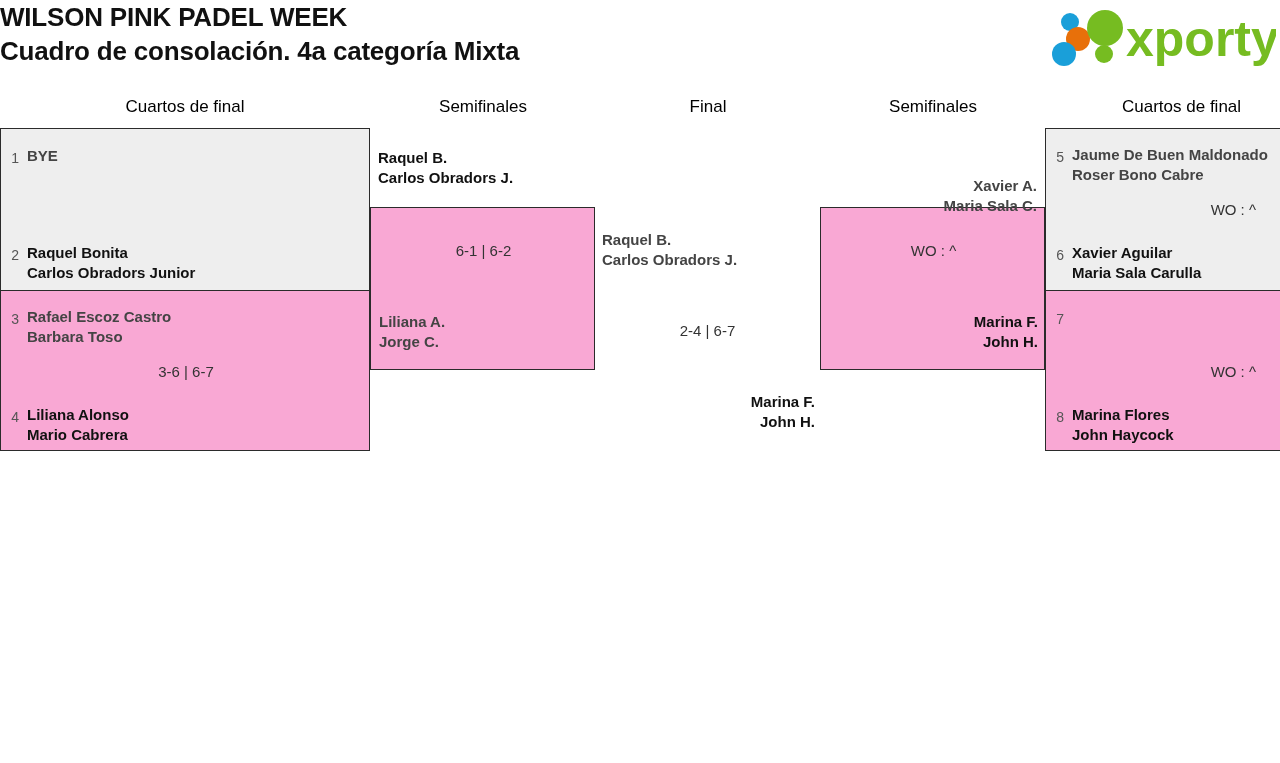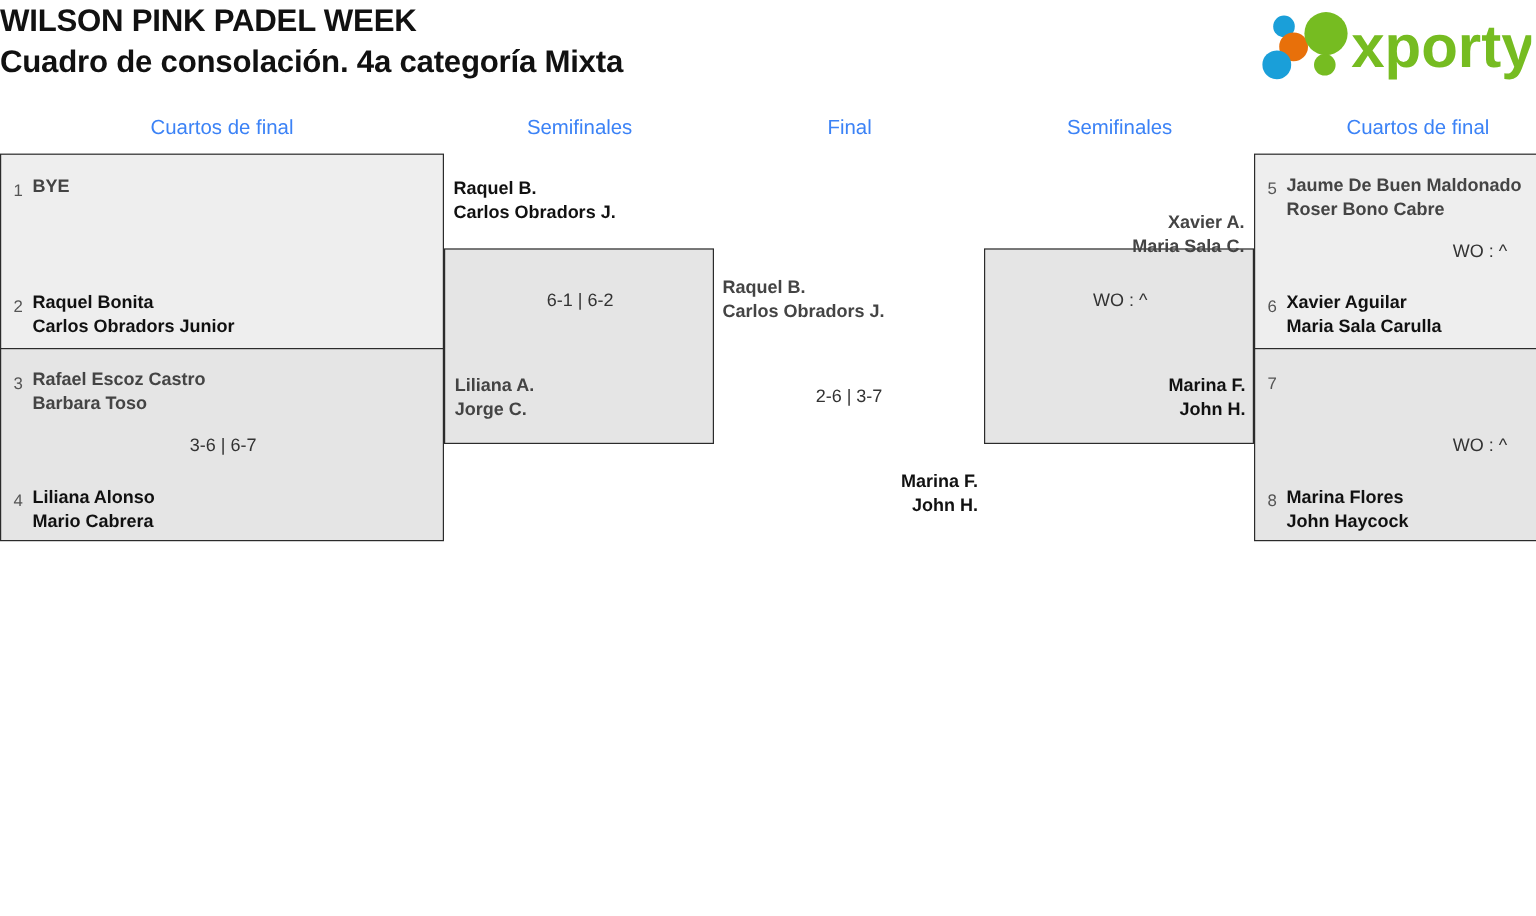--- a/index.html
+++ b/index.html
@@ -23,33 +23,33 @@
     font-size: 26px; font-weight: 700; line-height: 34px;
     letter-spacing: -0.2px; color: #111111; white-space: nowrap;
   }
 
   .logo { position: absolute; left: 1048px; top: 4px; width: 228px; height: 66px; }
   .logo svg { display: block; }
 
   
   .col-header {
     position: absolute; top: 96px;
-    font-size: 17px; font-weight: 400; color: #3b82f6;
+    font-size: 17px; font-weight: 400; color: #000000;
     text-align: center; white-space: nowrap; line-height: 22px;
   }
 
   
   .bracket { position: absolute; left: 0; top: 0; width: 1280px; height: 763px; }
 
   .match-box {
     position: absolute;
     border: 1px solid #2b2b2b;
   }
   .shaded { background: #eeeeee; }
-  .plain  { background: #e5e5e5; }
+  .plain  { background: #f9a8d4; }
 
   
   .slot {
     position: absolute;
     display: flex;
     align-items: flex-start;
     font-size: 15px;
     line-height: 20px;
   }
   .slot.right-align { justify-content: flex-end; text-align: right; }
@@ -159,21 +159,21 @@
         <span class="n">Carlos Obradors J.</span>
       </span>
     </div>
 
     <div class="slot loser" style="left:602px;top:230px;width:230px;">
       <span class="names">
         <span class="n">Raquel B.</span>
         <span class="n">Carlos Obradors J.</span>
       </span>
     </div>
-    <div class="score c" style="left:595px;top:321px;width:225px;">2-6 | 3-7</div>
+    <div class="score c" style="left:595px;top:321px;width:225px;">2-4 | 6-7</div>
     <div class="slot winner right-align" style="left:585px;top:392px;width:230px;">
       <span class="names">
         <span class="n">Marina F.</span>
         <span class="n">John H.</span>
       </span>
     </div>
 
     <div class="match-box plain" style="left:820px;top:207px;width:225px;height:163px;">
       <div class="score c" style="left:0px;top:33px;width:225px;">WO : ^</div>
       <div class="slot winner right-align" style="left:8px;top:104px;width:209px;">

